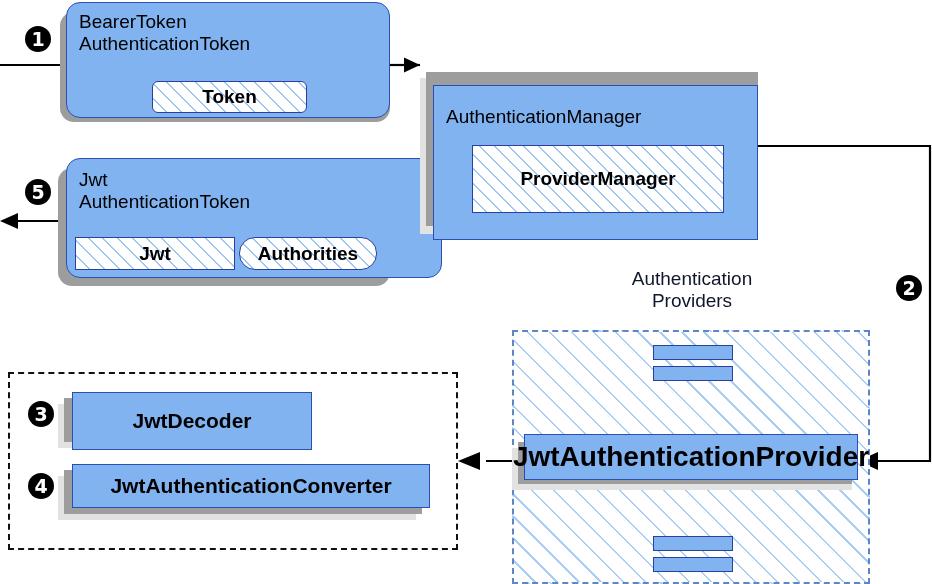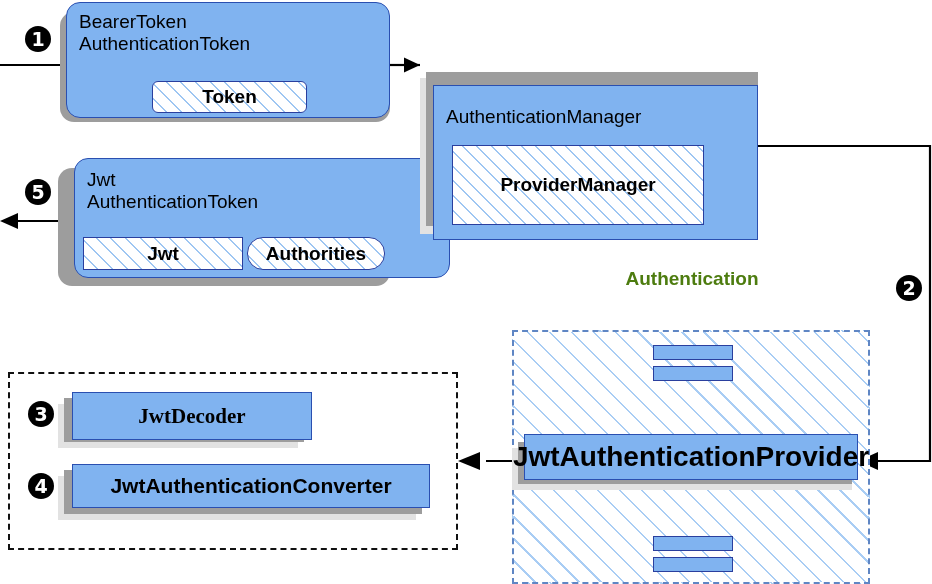--- a/index.html
+++ b/index.html
@@ -88,47 +88,48 @@
     <div class="title" style="top:30px;font-size:19px;">AuthenticationToken</div>
     <div class="hatch" style="position:absolute;left:85px;top:78px;width:155px;height:32px;border-radius:6px;">
       <div class="hatch-label" style="font-size:19px;">Token</div>
     </div>
   </div>
   <div class="bullet" style="left:25px;top:26px;width:26px;height:26px;font-size:19px;">
     <span>1</span>
   </div>
 
   <div class="shadow1" style="left:58px;top:168px;width:332px;height:118px;border-radius:14px;"></div>
-  <div class="node blue rounded" style="left:66px;top:158px;width:376px;height:120px;margin-left:8px;">
+  <div class="node blue rounded" style="left:66px;top:158px;width:376px;height:120px;">
     <div class="title" style="top:10px;font-size:19px;">Jwt</div>
     <div class="title" style="top:32px;font-size:19px;">AuthenticationToken</div>
     <div class="hatch" style="position:absolute;left:8px;top:78px;width:160px;height:33px;">
       <div class="hatch-label" style="font-size:19px;">Jwt</div>
     </div>
     <div class="hatch" style="position:absolute;left:172px;top:78px;width:138px;height:33px;border-radius:16px;">
       <div class="hatch-label" style="font-size:19px;">Authorities</div>
     </div>
   </div>
   <div class="bullet" style="left:25px;top:179px;width:26px;height:26px;font-size:19px;">
     <span>5</span>
   </div>
 
   <div class="shadow2" style="left:420px;top:78px;width:338px;height:156px;"></div>
   <div class="shadow1" style="left:426px;top:72px;width:332px;height:154px;"></div>
   <div class="node blue" style="left:433px;top:66px;width:325px;height:155px;margin-top:19px;">
     <div class="title" style="top:20px;font-size:19px;">AuthenticationManager</div>
-    <div class="hatch" style="position:absolute;left:18px;top:59px;width:252px;height:80px;">
+    <div class="hatch" style="position:absolute;left:38px;top:59px;width:252px;height:68px;">
       <div class="hatch-label" style="font-size:19px;">ProviderManager</div>
     </div>
   </div>
 
   <div style="position:absolute;left:512px;top:268px;width:360px;
-              text-align:center;font-weight:bold;font-size:19px;
-              line-height:1.18;color:#4d7c0f;">
+              text-align:center;font-weight:normal;font-size:19px;
+              line-height:1.18;color:#0f172a;">
     <div>Authentication</div>
+    <div>Providers</div>
   </div>
 
   <div class="hatch-region" style="position:absolute;left:512px;top:330px;width:358px;height:254px;"></div>
 
   <div class="node blue" style="left:653px;top:345px;width:80px;height:15px;border:1.5px solid #2a3f9e;"></div>
   <div class="node blue" style="left:653px;top:366px;width:80px;height:15px;border:1.5px solid #2a3f9e;"></div>
 
   <div class="node blue" style="left:653px;top:536px;width:80px;height:15px;border:1.5px solid #2a3f9e;"></div>
   <div class="node blue" style="left:653px;top:557px;width:80px;height:15px;border:1.5px solid #2a3f9e;"></div>
 
@@ -139,21 +140,21 @@
   </div>
 
   <div class="bullet" style="left:896px;top:275px;width:26px;height:26px;font-size:19px;">
     <span>2</span>
   </div>
 
   <div class="dashbox" style="position:absolute;left:8px;top:372px;width:450px;height:178px;"></div>
 
   <div class="shadow2" style="left:58px;top:404px;width:240px;height:44px;"></div>
   <div class="shadow1" style="left:64px;top:398px;width:240px;height:44px;"></div>
-  <div class="node blue" style="left:72px;top:392px;width:240px;height:48px;font-family:Liberation Serif, serif;">
+  <div class="node blue" style="left:72px;top:392px;width:240px;height:58px;">
     <div class="hatch-label" style="font-size:21px;">JwtDecoder</div>
   </div>
   <div class="bullet" style="left:28px;top:401px;width:26px;height:26px;font-size:19px;">
     <span>3</span>
   </div>
 
   <div class="shadow2" style="left:58px;top:476px;width:358px;height:44px;"></div>
   <div class="shadow1" style="left:64px;top:470px;width:358px;height:44px;"></div>
   <div class="node blue" style="left:72px;top:464px;width:358px;height:44px;">
     <div class="hatch-label" style="font-size:21px;">JwtAuthenticationConverter</div>

